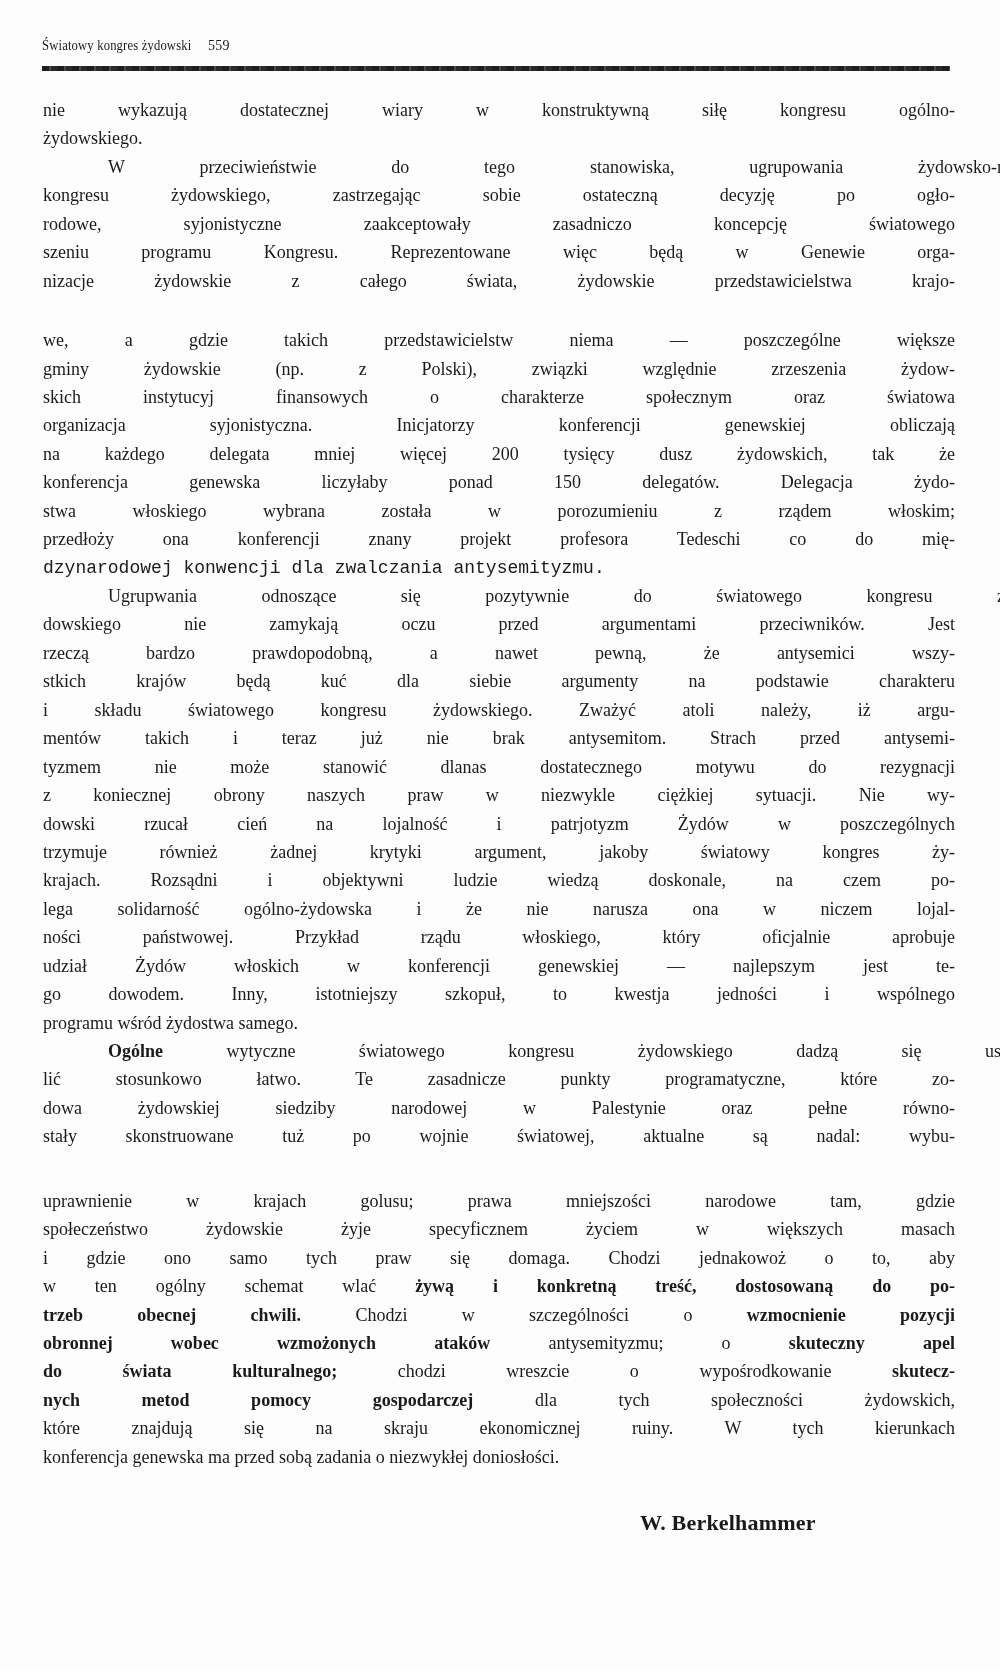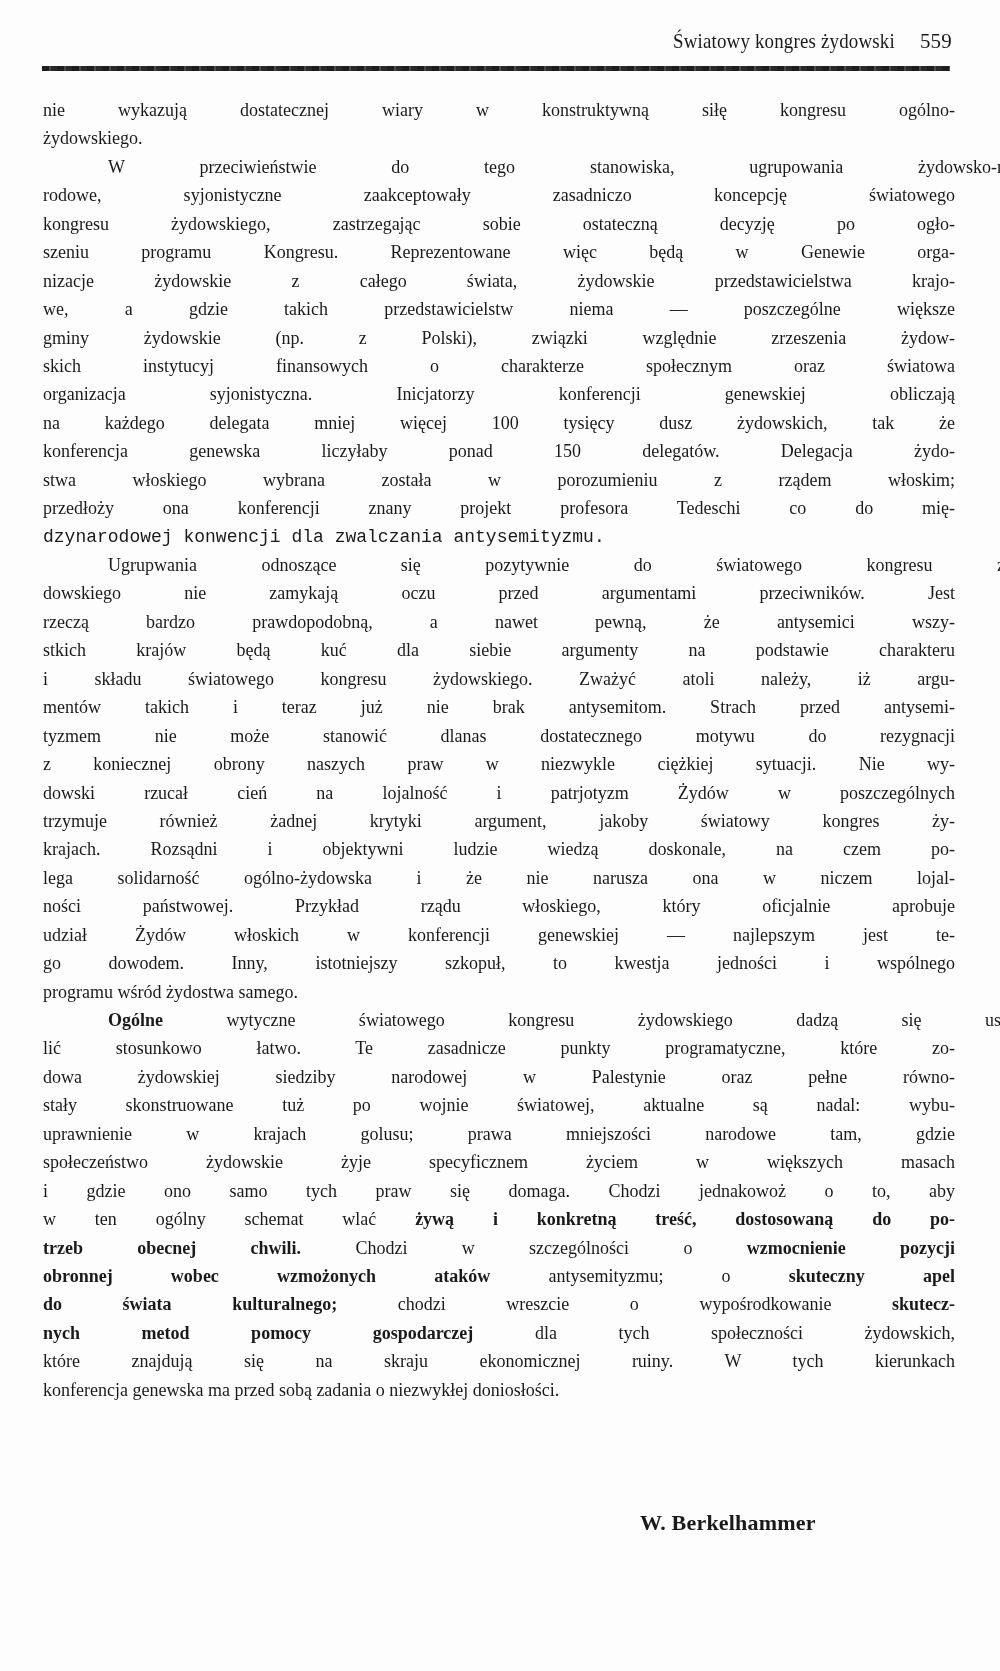--- a/index.html
+++ b/index.html
@@ -15,23 +15,23 @@
       font-family: "Liberation Serif", "DejaVu Serif", serif;
       color: #1a1a1a;
     }
     .running-head {
       position: absolute;
       left: 42px;
       right: 48px;
       top: 24px;
       height: 30px;
       display: flex;
-      justify-content: flex-end;
+      justify-content: flex-start;
       align-items: flex-end;
-      font-size: 21px;
+      font-size: 14px;
       letter-spacing: 0.2px;
     }
     .running-head .title {
       transform: scaleX(0.9);
       transform-origin: left bottom;
     }
     .head-rule {
       position: absolute;
       left: 42px;
       width: 908px;
@@ -83,29 +83,29 @@
 </div>
 <div class="head-rule"></div>
 
 <div class="body-text" id="body-text">
     <div>
       <span class="line" style="display: block; width: 912px;">nie wykazują dostatecznej wiary w konstruktywną siłę kongresu ogólno-</span>
       <span class="line last" style="display: block; width: auto;">żydowskiego.</span>
     </div>
     <div>
       <span class="line indent" style="display: block; width: 912px;">W przeciwieństwie do tego stanowiska, ugrupowania żydowsko-na-</span>
+      <span class="line" style="display: block; width: 912px;">kongresu żydowskiego,  zastrzegając sobie ostateczną decyzję po ogło-</span>
       <span class="line" style="display: block; width: 912px;">rodowe,  syjonistyczne zaakceptowały zasadniczo koncepcję światowego</span>
-      <span class="line" style="display: block; width: 912px;">kongresu żydowskiego,  zastrzegając sobie ostateczną decyzję po ogło-</span>
       <span class="line" style="display: block; width: 912px;">szeniu programu Kongresu. Reprezentowane więc będą w Genewie orga-</span>
       <span class="line" style="display: block; width: 912px;">nizacje żydowskie z całego świata, żydowskie przedstawicielstwa krajo-</span>
-      <span class="line" style="display: block; width: 912px;">we,  a gdzie takich przedstawicielstw niema — poszczególne  większe</span>
+      <span class="line" style="display: block; width: 912px; margin-top: 31px;">we,  a gdzie takich przedstawicielstw niema — poszczególne  większe</span>
       <span class="line" style="display: block; width: 912px;">gminy żydowskie (np. z Polski), związki względnie zrzeszenia żydow-</span>
       <span class="line" style="display: block; width: 912px;">skich instytucyj  finansowych o charakterze społecznym  oraz światowa</span>
       <span class="line" style="display: block; width: 912px;">organizacja syjonistyczna.  Inicjatorzy konferencji genewskiej obliczają</span>
-      <span class="line" style="display: block; width: 912px;">na każdego delegata mniej więcej 100 tysięcy dusz żydowskich, tak że</span>
+      <span class="line" style="display: block; width: 912px;">na każdego delegata mniej więcej 200 tysięcy dusz żydowskich, tak że</span>
       <span class="line" style="display: block; width: 912px;">konferencja genewska liczyłaby ponad 150 delegatów. Delegacja żydo-</span>
       <span class="line" style="display: block; width: 912px;">stwa włoskiego  wybrana została w porozumieniu z rządem  włoskim;</span>
       <span class="line" style="display: block; width: 912px;">przedłoży ona konferencji znany projekt profesora Tedeschi co do mię-</span>
       <span class="line last" style="display: block; width: auto; font-family: Liberation Mono, monospace;">dzynarodowej konwencji dla zwalczania antysemityzmu.</span>
     </div>
     <div>
       <span class="line indent" style="display: block; width: 912px;">Ugrupwania odnoszące się pozytywnie do światowego kongresu ży-</span>
       <span class="line" style="display: block; width: 912px;">dowskiego nie zamykają oczu przed argumentami przeciwników.  Jest</span>
       <span class="line" style="display: block; width: 912px;">rzeczą bardzo prawdopodobną, a nawet pewną,  że antysemici wszy-</span>
       <span class="line" style="display: block; width: 912px;">stkich krajów będą kuć dla siebie argumenty na podstawie charakteru</span>
@@ -120,21 +120,21 @@
       <span class="line" style="display: block; width: 912px;">ności państwowej. Przykład rządu włoskiego, który oficjalnie aprobuje</span>
       <span class="line" style="display: block; width: 912px;">udział Żydów włoskich w konferencji genewskiej — najlepszym jest te-</span>
       <span class="line" style="display: block; width: 912px;">go dowodem. Inny, istotniejszy szkopuł, to kwestja jedności i wspólnego</span>
       <span class="line last" style="display: block; width: auto;">programu wśród żydostwa samego.</span>
     </div>
     <div>
       <span class="line indent" style="display: block; width: 912px;"><span class="b">Ogólne</span> wytyczne światowego kongresu żydowskiego dadzą się usta-</span>
       <span class="line" style="display: block; width: 912px;">lić stosunkowo łatwo. Te zasadnicze punkty programatyczne, które zo-</span>
       <span class="line" style="display: block; width: 912px;">dowa żydowskiej siedziby narodowej w Palestynie oraz pełne równo-</span>
       <span class="line" style="display: block; width: 912px;">stały skonstruowane tuż po wojnie światowej, aktualne są nadal: wybu-</span>
-      <span class="line" style="display: block; width: 912px;">uprawnienie w krajach golusu; prawa mniejszości narodowe tam, gdzie</span>
+      <span class="line" style="display: block; width: 912px; margin-top: 36px;">uprawnienie w krajach golusu; prawa mniejszości narodowe tam, gdzie</span>
       <span class="line" style="display: block; width: 912px;">społeczeństwo żydowskie żyje specyficznem życiem w większych masach</span>
       <span class="line" style="display: block; width: 912px;">i gdzie ono samo tych praw się domaga. Chodzi jednakowoż o to, aby</span>
       <span class="line" style="display: block; width: 912px;">w ten ogólny schemat wlać <span class="b">żywą i konkretną treść, dostosowaną do po-</span></span>
       <span class="line" style="display: block; width: 912px;"><span class="b">trzeb obecnej chwili.</span>  Chodzi w szczególności o <span class="b">wzmocnienie pozycji</span></span>
       <span class="line" style="display: block; width: 912px;"><span class="b">obronnej wobec wzmożonych ataków</span>  antysemityzmu; o <span class="b">skuteczny apel</span></span>
       <span class="line" style="display: block; width: 912px; font-family: Liberation Serif, serif;"><span class="b">do świata kulturalnego;</span>  chodzi wreszcie o wypośrodkowanie <span class="b">skutecz-</span></span>
       <span class="line" style="display: block; width: 912px;"><span class="b">nych metod pomocy gospodarczej</span>  dla tych społeczności żydowskich,</span>
       <span class="line" style="display: block; width: 912px;">które znajdują się na skraju ekonomicznej ruiny.  W tych kierunkach</span>
       <span class="line last" style="display: block; width: auto;">konferencja genewska ma przed sobą zadania o niezwykłej doniosłości.</span>
     </div>

